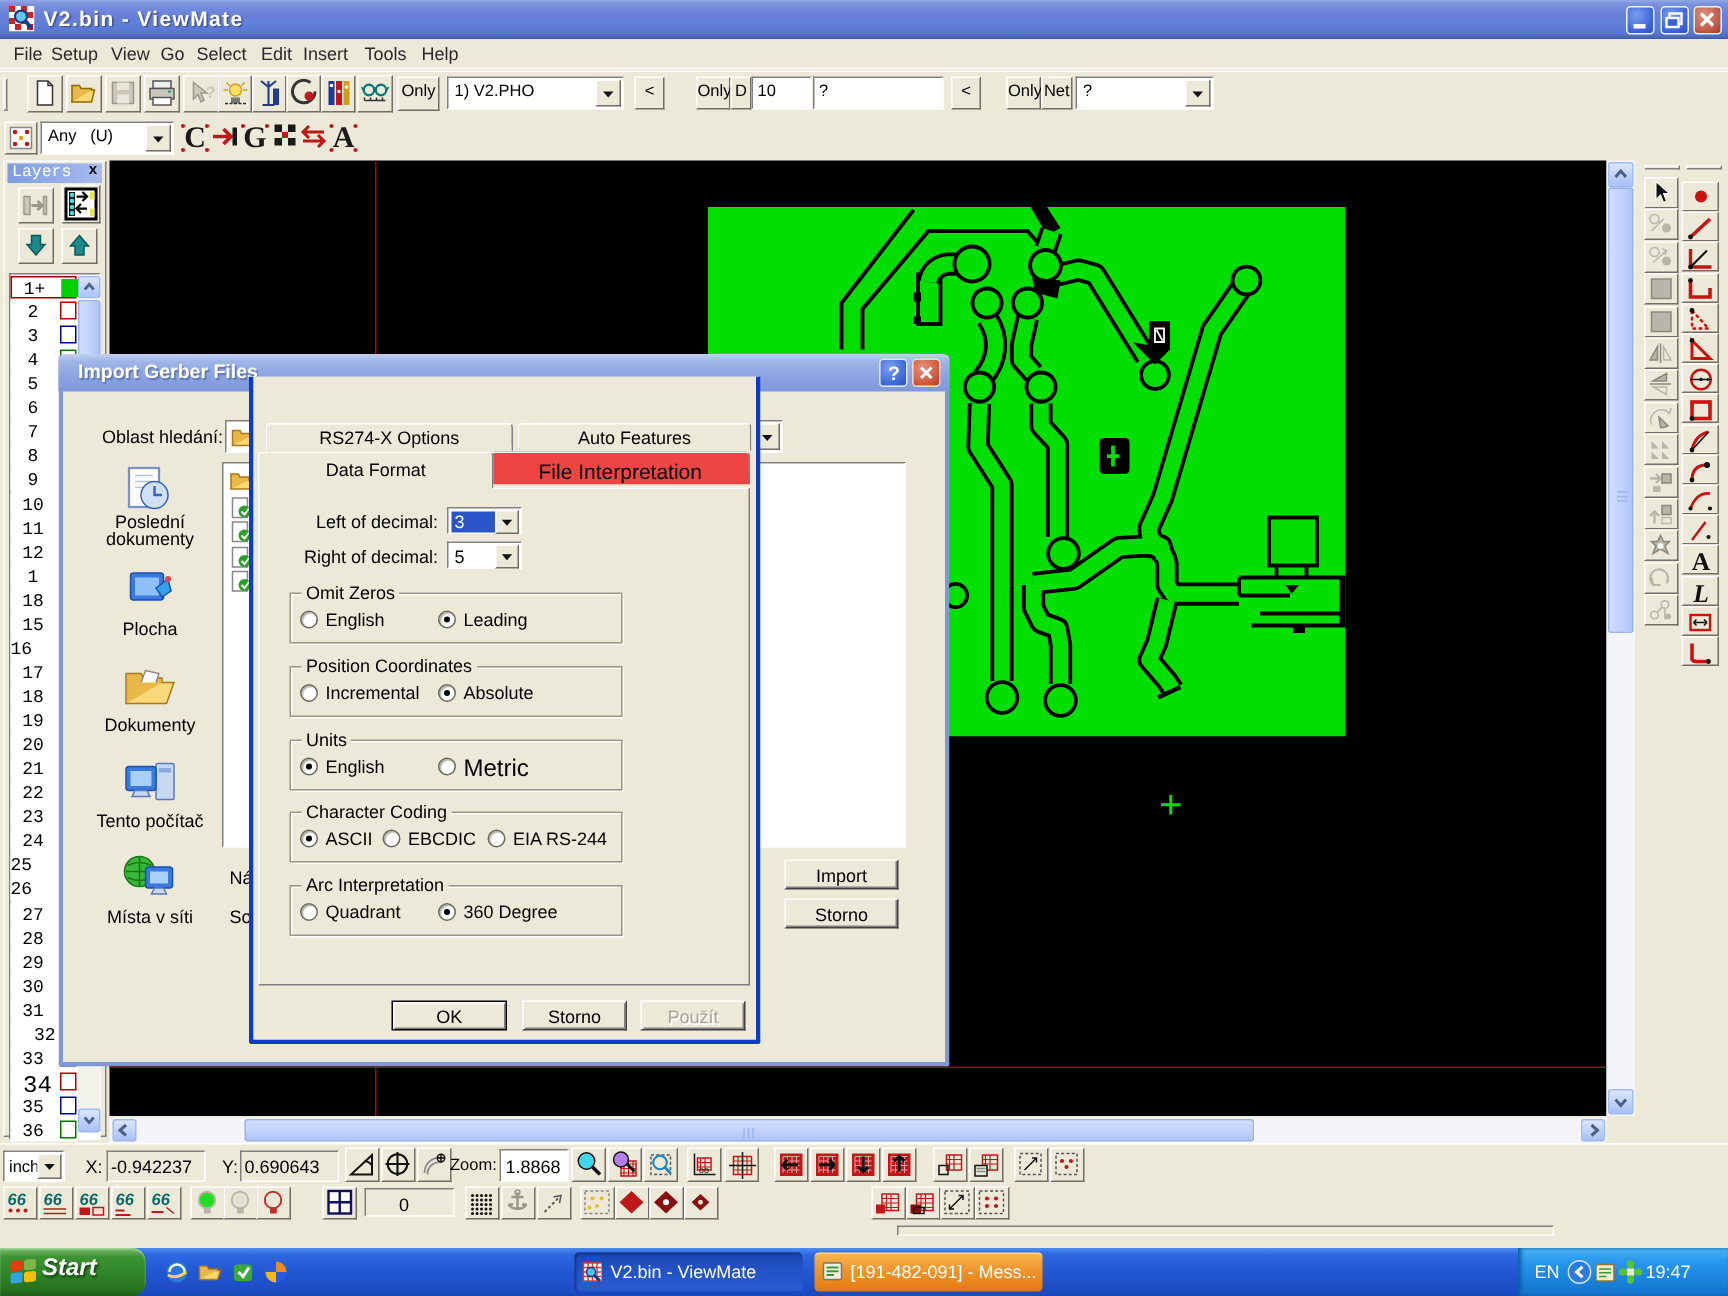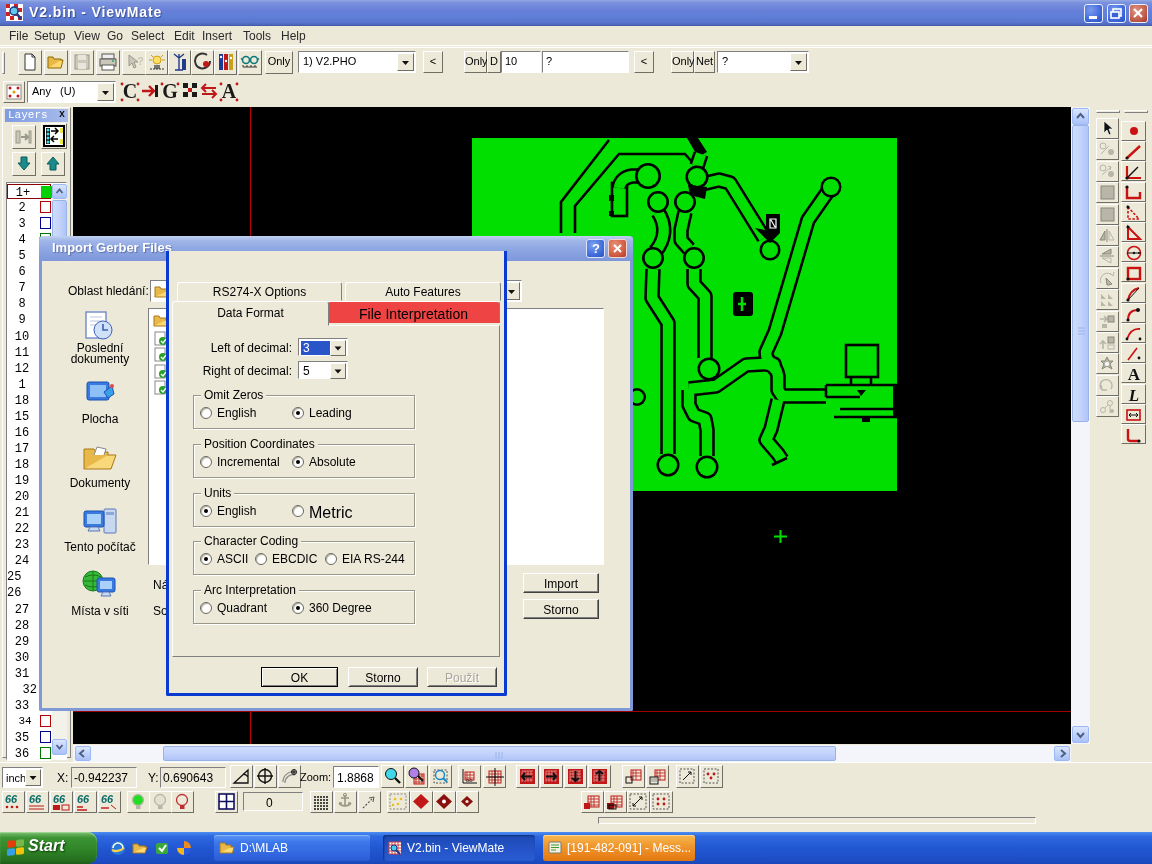--- a/index.html
+++ b/index.html
@@ -379,21 +379,21 @@
     </div>
   <div class="abs" style="left:4px;top:285px;width:44px;height:15px;background:#fff">
       <span style="position:absolute;left:0;width:30px;text-align:center;top:1px;font-size:12px;color:#000">18</span>
       <div style="position:absolute;left:33px;top:1px;width:11px;height:12px;border:1px solid #b40000;background:#fff"></div>
     </div>
   <div class="abs" style="left:4px;top:301px;width:44px;height:15px;background:#fff">
       <span style="position:absolute;left:0;width:30px;text-align:center;top:1px;font-size:12px;color:#000">15</span>
       <div style="position:absolute;left:33px;top:1px;width:11px;height:12px;border:1px solid #000090;background:#fff"></div>
     </div>
   <div class="abs" style="left:4px;top:317px;width:44px;height:15px;background:#fff">
-      <span style="position:absolute;left:0;width:30px;text-align:center;top:1px;font-size:12px;color:#000">16</span>
+      <span style="position:absolute;left:0;width:30px;top:1px;font-size:12px;color:#000">16</span>
       <div style="position:absolute;left:33px;top:1px;width:11px;height:12px;border:1px solid #007800;background:#fff"></div>
     </div>
   <div class="abs" style="left:4px;top:333px;width:44px;height:15px;background:#fff">
       <span style="position:absolute;left:0;width:30px;text-align:center;top:1px;font-size:12px;color:#000">17</span>
       <div style="position:absolute;left:33px;top:1px;width:11px;height:12px;border:1px solid #b40000;background:#fff"></div>
     </div>
   <div class="abs" style="left:4px;top:349px;width:44px;height:15px;background:#fff">
       <span style="position:absolute;left:0;width:30px;text-align:center;top:1px;font-size:12px;color:#000">18</span>
       <div style="position:absolute;left:33px;top:1px;width:11px;height:12px;border:1px solid #000090;background:#fff"></div>
     </div>
@@ -451,21 +451,21 @@
     </div>
   <div class="abs" style="left:4px;top:574px;width:44px;height:15px;background:#fff">
       <span style="position:absolute;left:0;width:30px;text-align:right;top:1px;font-size:12px;color:#000">32</span>
       <div style="position:absolute;left:33px;top:1px;width:11px;height:12px;border:1px solid #b40000;background:#fff"></div>
     </div>
   <div class="abs" style="left:4px;top:590px;width:44px;height:15px;background:#fff">
       <span style="position:absolute;left:0;width:30px;text-align:center;top:1px;font-size:12px;color:#000">33</span>
       <div style="position:absolute;left:33px;top:1px;width:11px;height:12px;border:1px solid #000090;background:#fff"></div>
     </div>
   <div class="abs" style="left:4px;top:606px;width:44px;height:15px;background:#fff">
-      <span style="position:absolute;left:3px;width:30px;text-align:center;top:1px;font-size:11px;color:#000">34</span>
+      <span style="position:absolute;left:3px;width:30px;text-align:center;top:1px;font-size:16px;color:#000">34</span>
       <div style="position:absolute;left:33px;top:1px;width:11px;height:12px;border:1px solid #b40000;background:#fff"></div>
     </div>
   <div class="abs" style="left:4px;top:622px;width:44px;height:15px;background:#fff">
       <span style="position:absolute;left:0;width:30px;text-align:center;top:1px;font-size:12px;color:#000">35</span>
       <div style="position:absolute;left:33px;top:1px;width:11px;height:12px;border:1px solid #000090;background:#fff"></div>
     </div>
   <div class="abs" style="left:4px;top:638px;width:44px;height:15px;background:#fff">
       <span style="position:absolute;left:0;width:30px;text-align:center;top:1px;font-size:12px;color:#000">36</span>
       <div style="position:absolute;left:33px;top:1px;width:11px;height:12px;border:1px solid #007800;background:#fff"></div>
     </div>
@@ -1044,36 +1044,50 @@
     </svg>
   <svg width="17" height="17" style="position:absolute;left:154px;top:8px">
       <rect x="2" y="3" width="12" height="11" rx="2" fill="#3aa83a"></rect>
       <path d="M5,8 L8,11 L12,5" stroke="#fff" stroke-width="2" fill="none"></path>
     </svg>
   <svg width="17" height="17" style="position:absolute;left:176px;top:8px">
       <circle cx="8" cy="8" r="7" fill="#2a5adc"></circle>
       <path d="M8,1 A7,7 0 0 1 15,8 L8,8 Z" fill="#f08a1e"></path>
       <path d="M1,8 A7,7 0 0 0 8,15 L8,8 Z" fill="#f3b818"></path>
     </svg>
-  <div class="abs" style="left:214px;top:3px;width:156px;height:26px;border-radius:3px;background:linear-gradient(180deg,#5a95f5 0%,#3b76ea 30%,#3064de 80%,#2c5cd4 100%);box-shadow:inset 0 1px 0 #8ab4f8">
-    <svg width="16" height="14" style="position:absolute;left:5px;top:6px">
-        <path d="M1,12 L2.5,6 L15,6 L13.5,12 Z" fill="#ffd870" stroke="#a87818"></path>
-        <path d="M1,12 L1,2 L6,2 L7,4 L12,4 L12,6" fill="#e8b848" stroke="#a87818"></path>
-      </svg>
-    <span style="position:absolute;left:26px;top:6px;color:#fff;font-size:12px">D:\MLAB</span>
-  </div>
   <div class="abs" style="left:383px;top:3px;width:152px;height:26px;border-radius:3px;background:linear-gradient(180deg,#1c48b4 0%,#2353c6 50%,#2a5cd2 100%);box-shadow:inset 1px 1px 2px #10307c">
     <svg width="14" height="14" style="position:absolute;left:5px;top:6px">
         <rect x="1" y="1" width="12" height="12" fill="#fff"></rect>
         <path d="M1,1 H13 M1,4 H13 M1,7 H13 M1,10 H13 M1,13 H13 M1,1 V13 M4,1 V13 M7,1 V13 M10,1 V13" stroke="#d04040" stroke-width="1"></path>
         <circle cx="6" cy="7" r="3" fill="#48c8e8" stroke="#1a3a8c"></circle>
         <path d="M8,9 L12,13" stroke="#1a3a8c" stroke-width="2"></path>
       </svg>
     <span style="position:absolute;left:24px;top:6px;color:#fff;font-size:12px">V2.bin - ViewMate</span>
   </div>
   <div class="abs" style="left:543px;top:3px;width:152px;height:26px;border-radius:3px;background:linear-gradient(180deg,#f8b850 0%,#f09830 40%,#e8831a 80%,#e07810 100%);box-shadow:inset 0 1px 0 #ffd890">
     <svg width="15" height="14" style="position:absolute;left:5px;top:6px">
         <rect x="1" y="1" width="12" height="11" rx="1" fill="#f4f0e0" stroke="#787868"></rect>
         <path d="M3,4 H11 M3,6.5 H11 M3,9 H8" stroke="#3a9a3a" stroke-width="1.2"></path>
       </svg>
     <span style="position:absolute;left:24px;top:6px;color:#fff;font-size:12px">[191-482-091] - Mess...</span>
   </div>
+  <div class="abs" style="left:1012px;top:0;width:140px;height:32px;background:linear-gradient(180deg,#51b7f2 0%,#2a9aee 25%,#1b86e0 60%,#1272c8 100%);box-shadow:inset 2px 0 3px #0a5aa8">
+    <span style="position:absolute;left:11px;top:9px;color:#fff;font-size:12px">EN</span>
+    <svg width="16" height="16" style="position:absolute;left:33px;top:8px">
+        <circle cx="8" cy="8" r="7.5" fill="#2a7ae0" stroke="#cfe4fa"></circle>
+        <path d="M10,4.5 L6,8 L10,11.5" fill="none" stroke="#fff" stroke-width="2"></path>
+      </svg>
+    <svg width="15" height="15" style="position:absolute;left:51px;top:9px">
+        <rect x="1" y="2" width="12" height="11" rx="1" fill="#f0ead0" stroke="#887830"></rect>
+        <path d="M3,5 H11 M3,7.5 H11 M3,10 H8" stroke="#3a9a3a" stroke-width="1.1"></path>
+      </svg>
+    <svg width="16" height="16" style="position:absolute;left:67px;top:8px">
+        <circle cx="8" cy="8" r="3" fill="#e8e8e8"></circle>
+        <g fill="#58c428">
+          <ellipse cx="8" cy="3" rx="2.4" ry="2.8"></ellipse>
+          <ellipse cx="8" cy="13" rx="2.4" ry="2.8"></ellipse>
+          <ellipse cx="3" cy="8" rx="2.8" ry="2.4"></ellipse>
+          <ellipse cx="13" cy="8" rx="2.8" ry="2.4"></ellipse>
+        </g>
+      </svg>
+    <span style="position:absolute;left:85px;top:9px;color:#fff;font-size:12px">19:47</span>
+  </div>
 </div>
 
 </body></html>

